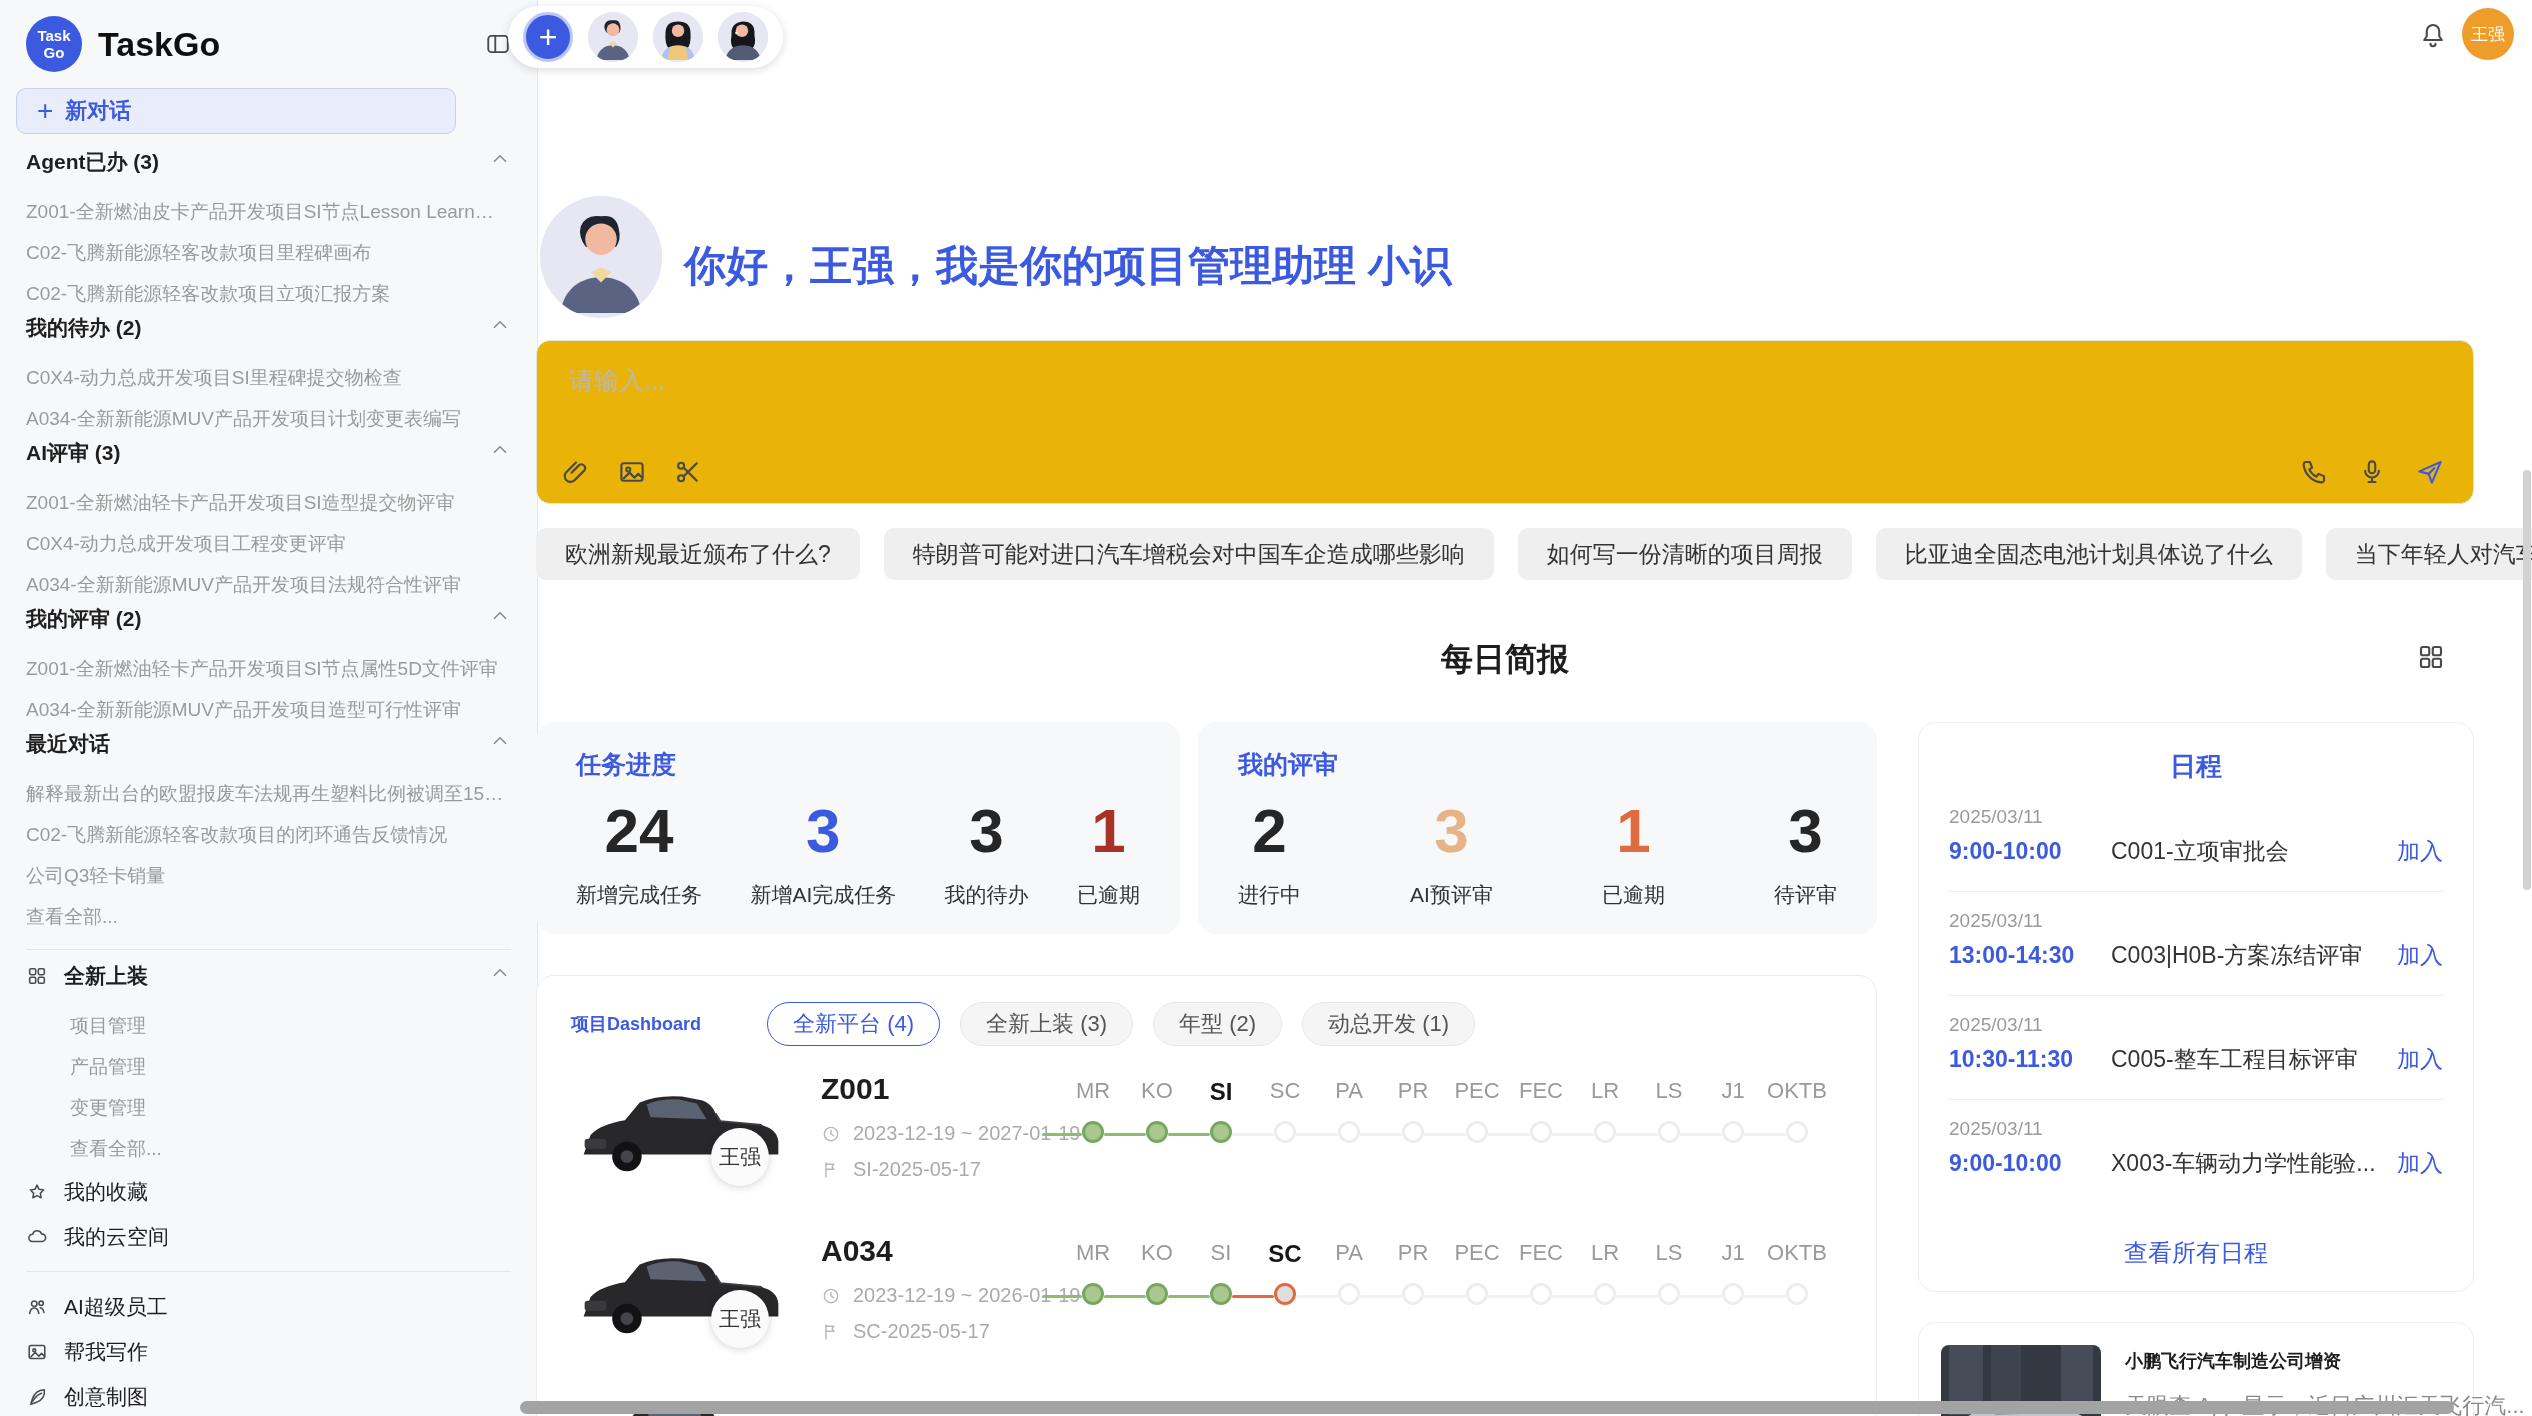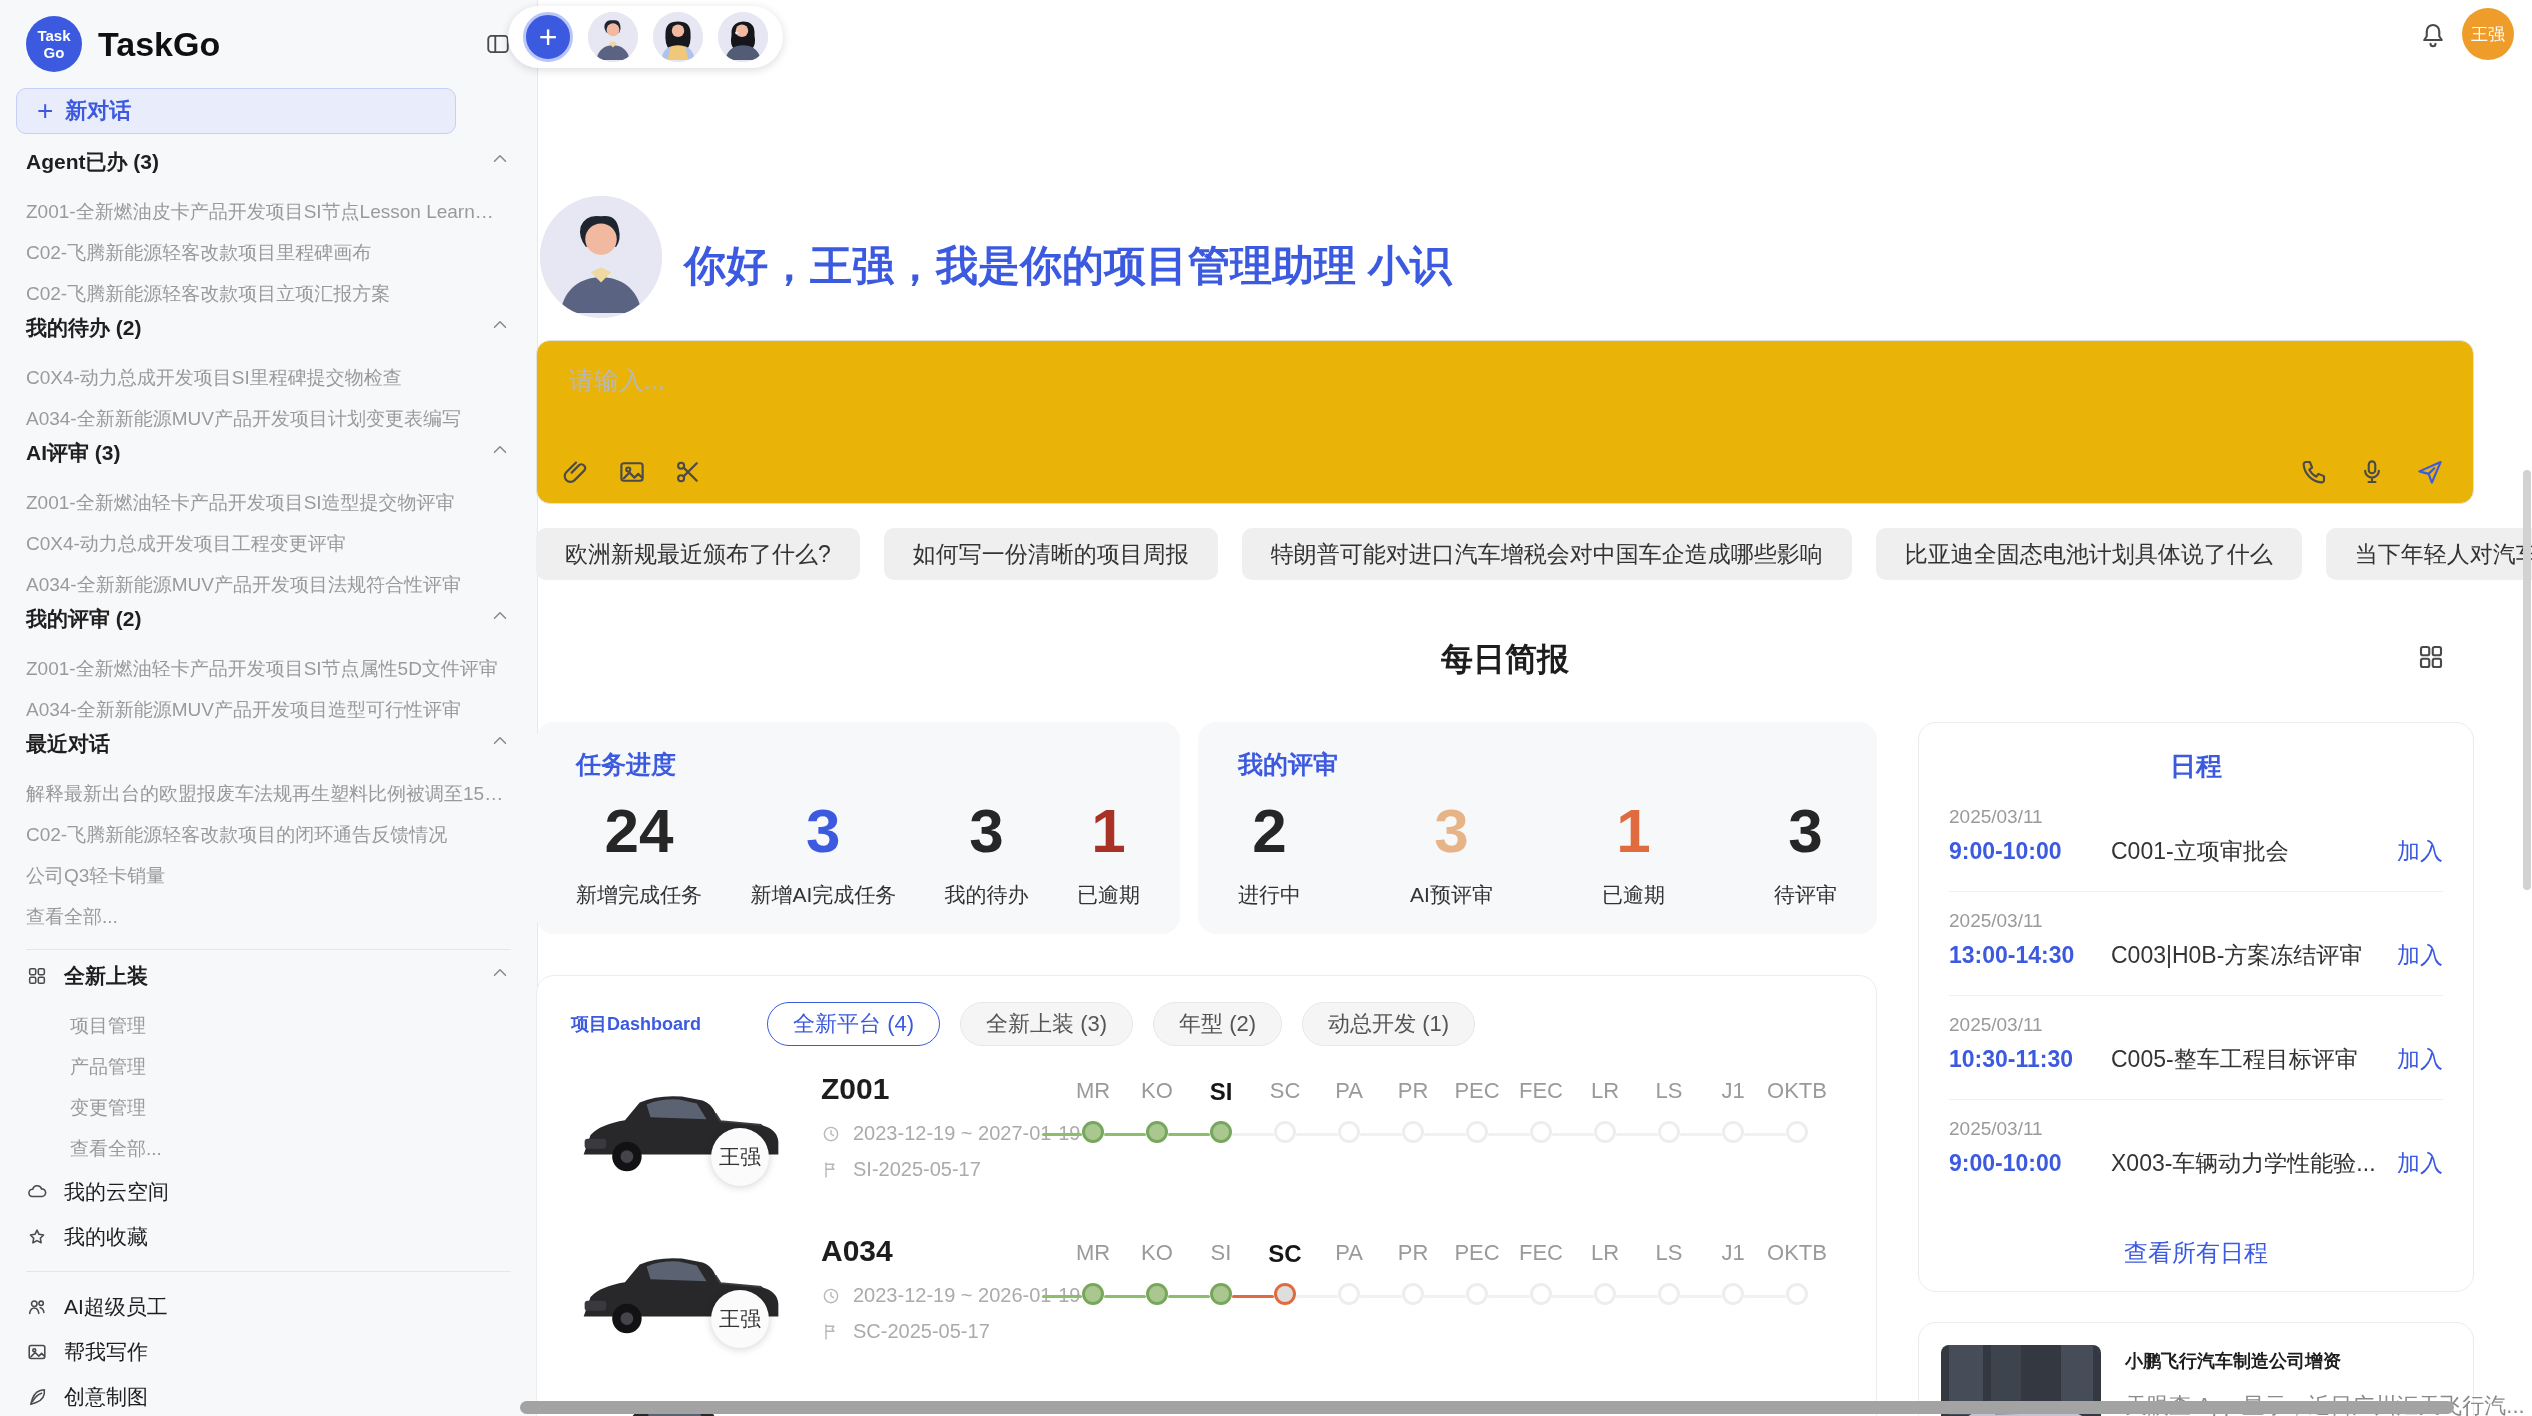--- a/index.html
+++ b/index.html
@@ -256,32 +256,32 @@
           </div>
           <div class="side-item app-sub">项目管理</div>
           <div class="side-item app-sub">产品管理</div>
           <div class="side-item app-sub">变更管理</div>
           <div class="side-item app-sub">查看全部...</div>
         </div>
       <div id="sb-links">
           <div class="icon-row">
             <span class="icon i22">
               <svg viewBox="0 0 24 24">
-                <path d="M7 17a4 4 0 0 1 .4-8A5 5 0 0 1 17 8.6 3.8 3.8 0 0 1 17.4 17z"></path>
-              </svg>
-            </span>
-            <span>我的云空间</span>
+                <path d="M12 4.5l2.2 4.6 5 .7-3.6 3.5.9 5-4.5-2.4-4.5 2.4.9-5L4.8 9.8l5-.7z"></path>
+              </svg>
+            </span>
+            <span>我的收藏</span>
           </div>
           <div class="icon-row">
             <span class="icon i22">
               <svg viewBox="0 0 24 24">
-                <path d="M12 4.5l2.2 4.6 5 .7-3.6 3.5.9 5-4.5-2.4-4.5 2.4.9-5L4.8 9.8l5-.7z"></path>
-              </svg>
-            </span>
-            <span>我的收藏</span>
+                <path d="M7 17a4 4 0 0 1 .4-8A5 5 0 0 1 17 8.6 3.8 3.8 0 0 1 17.4 17z"></path>
+              </svg>
+            </span>
+            <span>我的云空间</span>
           </div>
         </div>
       <div class="divider"></div>
       <div id="sb-tools">
           <div class="icon-row">
             <span class="icon i22">
               <svg viewBox="0 0 24 24">
                 <circle cx="9" cy="8.5" r="3"></circle>
                 <path d="M4 19c.6-4 2.6-6 5-6s4.4 2 5 6"></path>
                 <circle cx="16.5" cy="8" r="2.4"></circle>
@@ -397,22 +397,22 @@
             <svg viewBox="0 0 24 24">
               <path d="M3.5 11.5L20.5 4l-7 16.5-2.6-7z"></path>
               <path d="M10.9 13.5l4.5-4.5"></path>
             </svg>
           </span>
       </div>
     </div>
 
     <div class="chips" id="chips">
         <div class="chip">欧洲新规最近颁布了什么?</div>
+        <div class="chip">特朗普可能对进口汽车增税会对中国车企造成哪些影响</div>
         <div class="chip">如何写一份清晰的项目周报</div>
-        <div class="chip">特朗普可能对进口汽车增税会对中国车企造成哪些影响</div>
         <div class="chip">比亚迪全固态电池计划具体说了什么</div>
         <div class="chip">当下年轻人对汽车外观有怎样的喜好趋势</div>
       </div>
 
     <div class="brief-title">每日简报</div>
     <span class="brief-grid icon i30">
         <svg viewBox="0 0 24 24">
           <rect x="4" y="4" width="6.6" height="6.6" rx="1.5"></rect>
           <rect x="13.4" y="4" width="6.6" height="6.6" rx="1.5"></rect>
           <rect x="4" y="13.4" width="6.6" height="6.6" rx="1.5"></rect>

